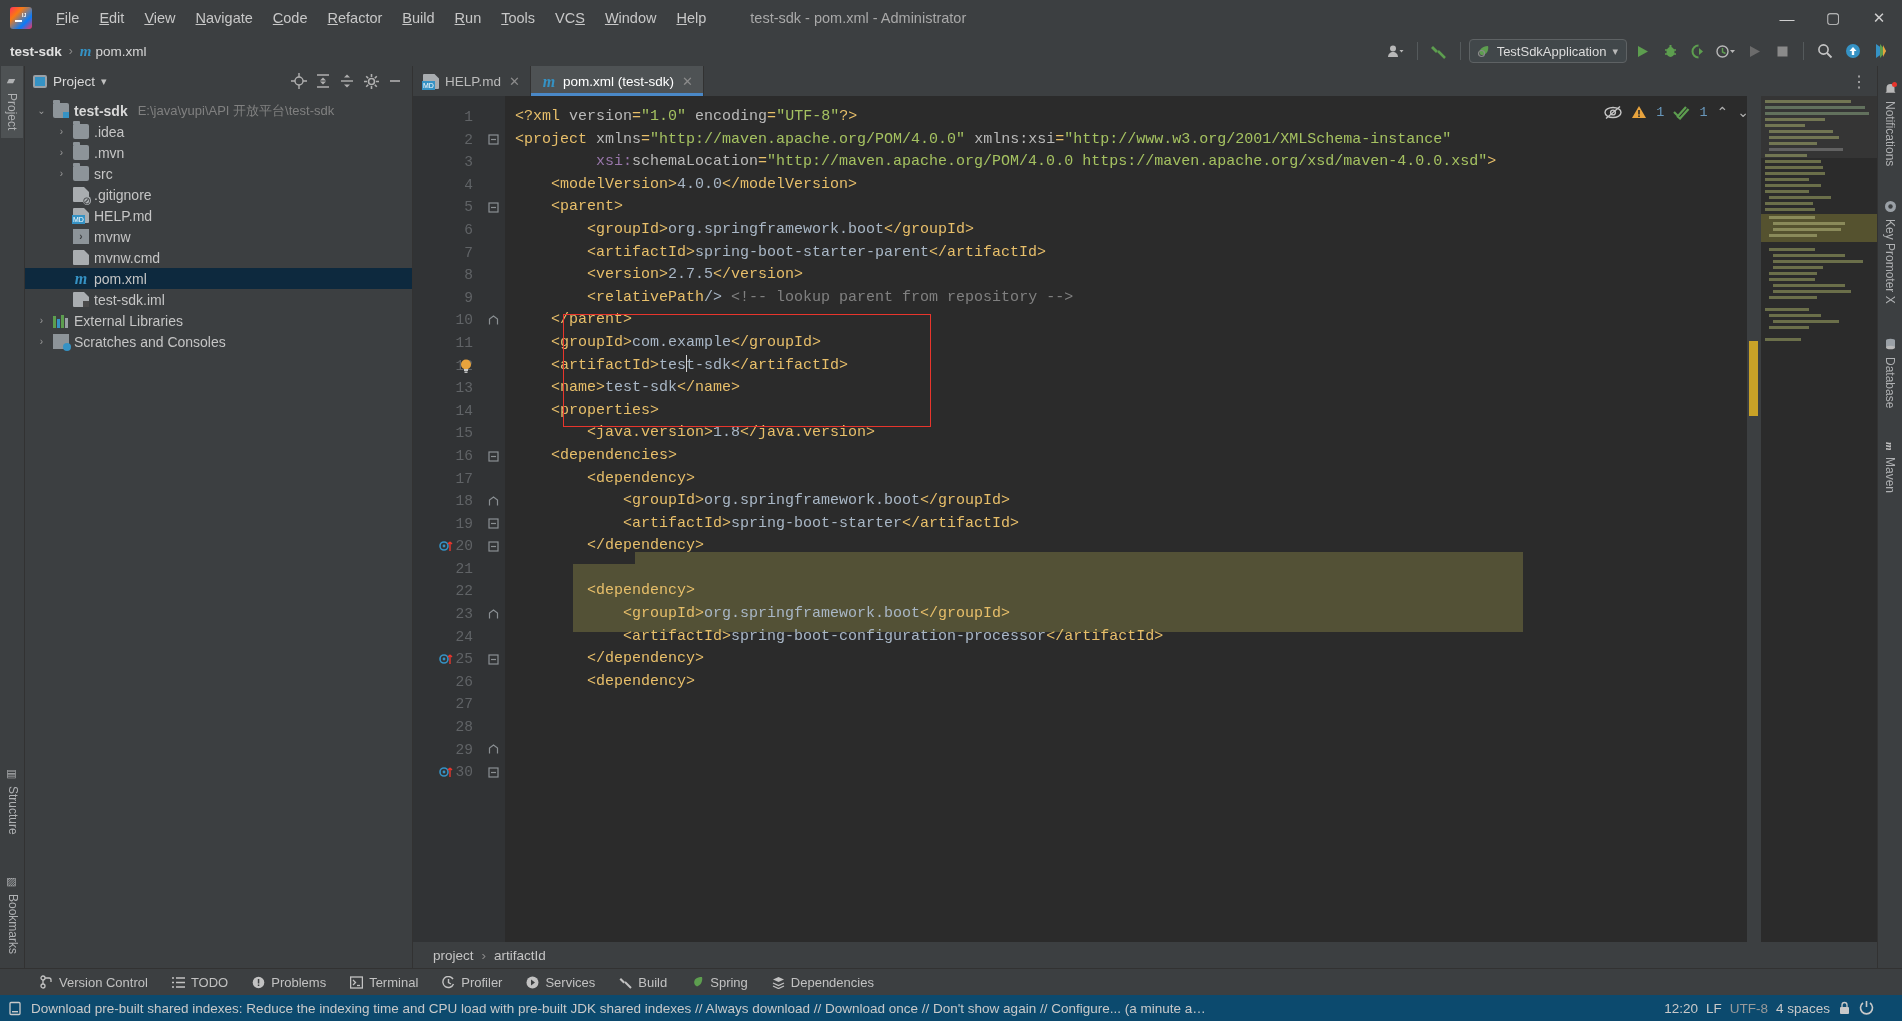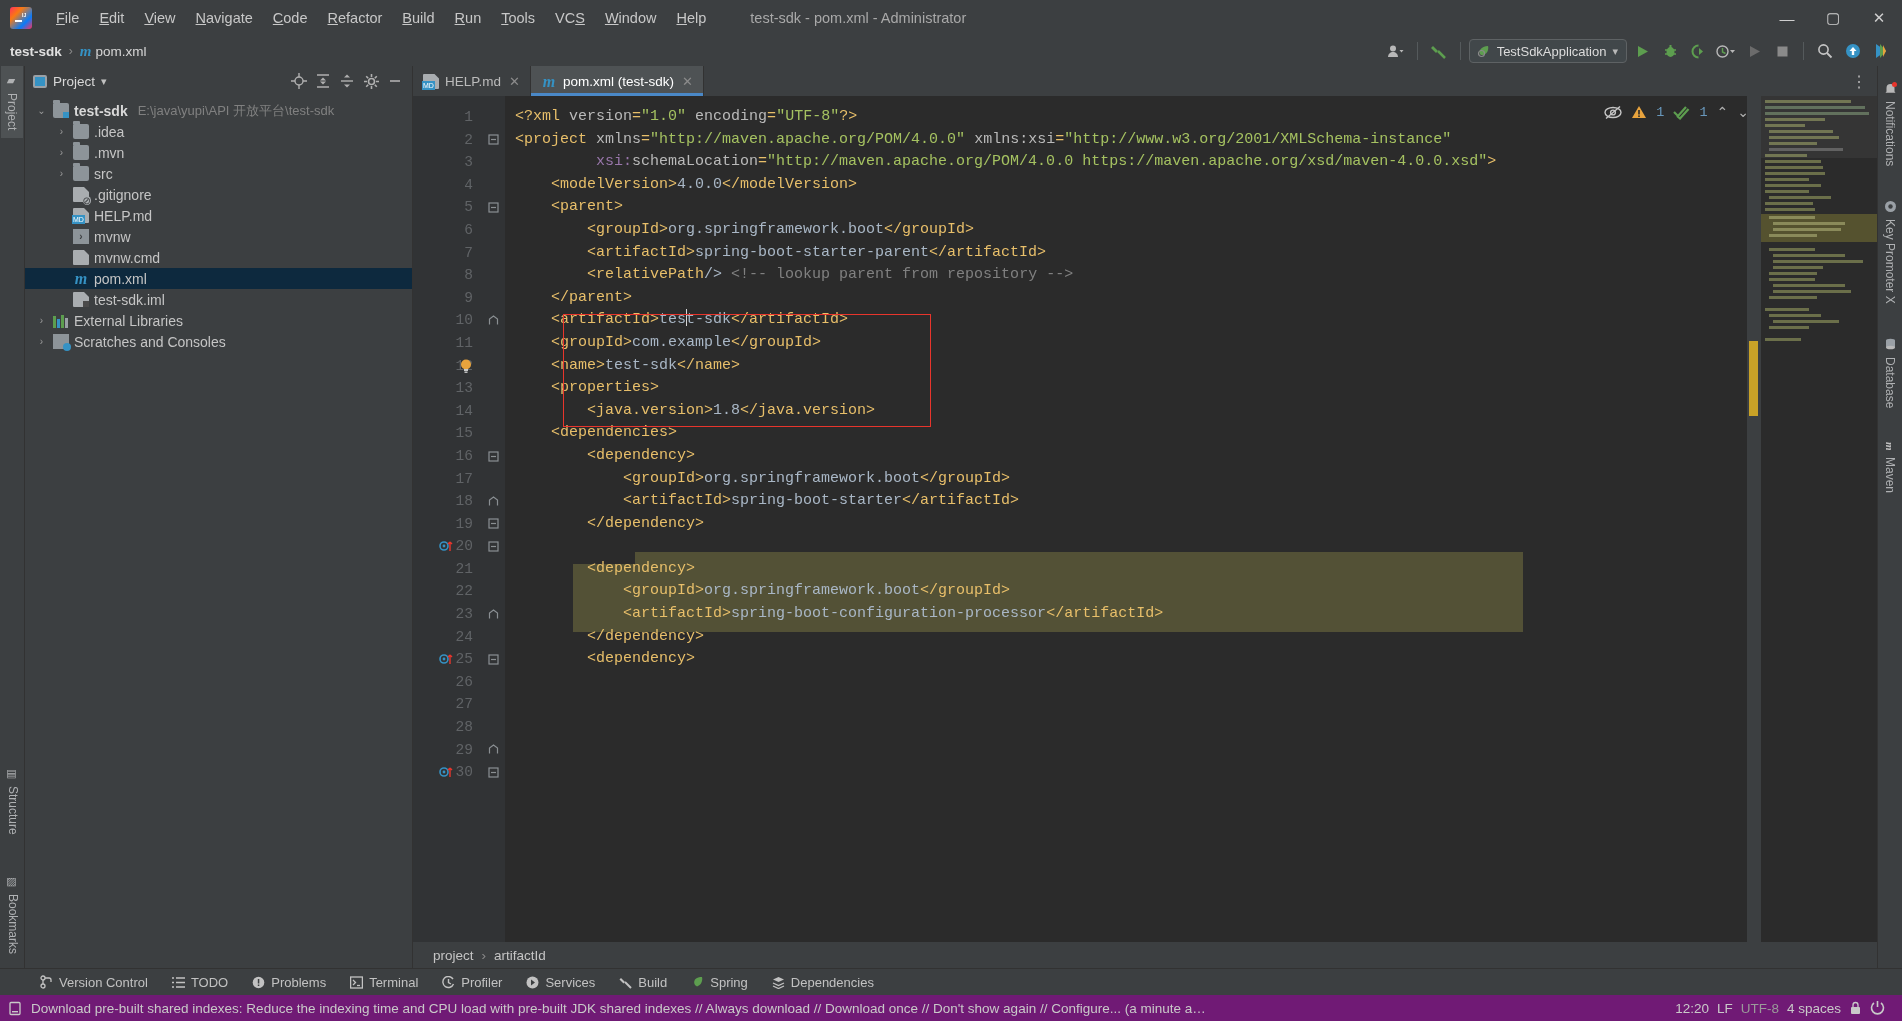--- a/index.html
+++ b/index.html
@@ -198,22 +198,22 @@
   .rail-right .rail-tab { writing-mode: vertical-rl; }
 
   
   .bottom-tools {
     height: 27px; flex: 0 0 27px; background: #3c3f41; display: flex; align-items: center;
     gap: 0px; padding-left: 28px; border-top: 1px solid #323232; font-size: 13px;
   }
   .bt-item { display: flex; align-items: center; gap: 6px; padding: 0 12px; color: #c2c2c2;
     height: 27px; }
   .statusbar {
-    height: 26px; flex: 0 0 26px; background: #701a75; display: flex; align-items: center;
-    padding: 0 17px 0 8px; font-size: 13.5px; color: #c9c9c9; gap: 8px;
+    height: 26px; flex: 0 0 26px; background: #0c4a6e; display: flex; align-items: center;
+    padding: 0 28px 0 8px; font-size: 13.5px; color: #c9c9c9; gap: 8px;
   }
   .sb-right { margin-left: auto; display: flex; align-items: center; gap: 8px; }
   .sb-right .dim { color: #9a9a9a; }
   svg { display: block; }
 </style>
 </head>
 <body>
 
 <div class="app">
 
@@ -623,24 +623,25 @@
           <div class="sel-hl" style="left:68px; top:468px; width:950px; height:67.8px;"></div>
           <div class="sel-hl" style="left:130px; top:456px; width:888px; height:12px;"></div>
           <div id="codelines" style="position:relative;">
               <div class="cline"><span class="pi">&lt;?xml</span> <span class="attrname">version</span><span class="pi">=</span><span class="val">"1.0"</span> <span class="attrname">encoding</span><span class="pi">=</span><span class="val">"UTF-8"</span><span class="pi">?&gt;</span></div>
               <div class="cline"><span class="tag">&lt;project</span> <span class="attrname">xmlns</span><span class="tag">=</span><span class="val">"http://maven.apache.org/POM/4.0.0"</span> <span class="attrname">xmlns:xsi</span><span class="tag">=</span><span class="val">"http://www.w3.org/2001/XMLSchema-instance"</span></div>
               <div class="cline">         <span class="ns">xsi:</span><span class="attrname">schemaLocation</span><span class="tag">=</span><span class="val">"http://maven.apache.org/POM/4.0.0 https://maven.apache.org/xsd/maven-4.0.0.xsd"</span><span class="tag">&gt;</span></div>
               <div class="cline">    <span class="tag">&lt;modelVersion&gt;</span><span class="txt">4.0.0</span><span class="tag">&lt;/modelVersion&gt;</span></div>
               <div class="cline">    <span class="tag">&lt;parent&gt;</span></div>
               <div class="cline">        <span class="tag">&lt;groupId&gt;</span><span class="txt">org.springframework.boot</span><span class="tag">&lt;/groupId&gt;</span></div>
               <div class="cline">        <span class="tag">&lt;artifactId&gt;</span><span class="txt">spring-boot-starter-parent</span><span class="tag">&lt;/artifactId&gt;</span></div>
+              <div class="cline">        <span class="tag">&lt;version&gt;</span><span class="txt">2.7.5</span><span class="tag">&lt;/version&gt;</span></div>
               <div class="cline">        <span class="tag">&lt;relativePath</span><span class="br">/&gt;</span> <span class="comment">&lt;!-- lookup parent from repository --&gt;</span></div>
               <div class="cline">    <span class="tag">&lt;/parent&gt;</span></div>
+              <div class="cline">    <span class="tag">&lt;groupId&gt;</span><span class="txt">com.example</span><span class="tag">&lt;/groupId&gt;</span></div>
               <div class="cline">    <span class="tag">&lt;artifactId&gt;</span><span class="txt">tes</span><span class="caret"></span><span class="txt">t-sdk</span><span class="tag">&lt;/artifactId&gt;</span></div>
-              <div class="cline">    <span class="tag">&lt;groupId&gt;</span><span class="txt">com.example</span><span class="tag">&lt;/groupId&gt;</span></div>
               <div class="cline">    <span class="tag">&lt;name&gt;</span><span class="txt">test-sdk</span><span class="tag">&lt;/name&gt;</span></div>
               <div class="cline">    <span class="tag">&lt;properties&gt;</span></div>
               <div class="cline">        <span class="tag">&lt;java.version&gt;</span><span class="txt">1.8</span><span class="tag">&lt;/java.version&gt;</span></div>
               <div class="cline">    <span class="tag">&lt;dependencies&gt;</span></div>
               <div class="cline">        <span class="tag">&lt;dependency&gt;</span></div>
               <div class="cline">            <span class="tag">&lt;groupId&gt;</span><span class="txt">org.springframework.boot</span><span class="tag">&lt;/groupId&gt;</span></div>
               <div class="cline">            <span class="tag">&lt;artifactId&gt;</span><span class="txt">spring-boot-starter</span><span class="tag">&lt;/artifactId&gt;</span></div>
               <div class="cline">        <span class="tag">&lt;/dependency&gt;</span></div>
               <div class="cline">&nbsp;</div>
               <div class="cline">        <span class="tag">&lt;dependency&gt;</span></div>

